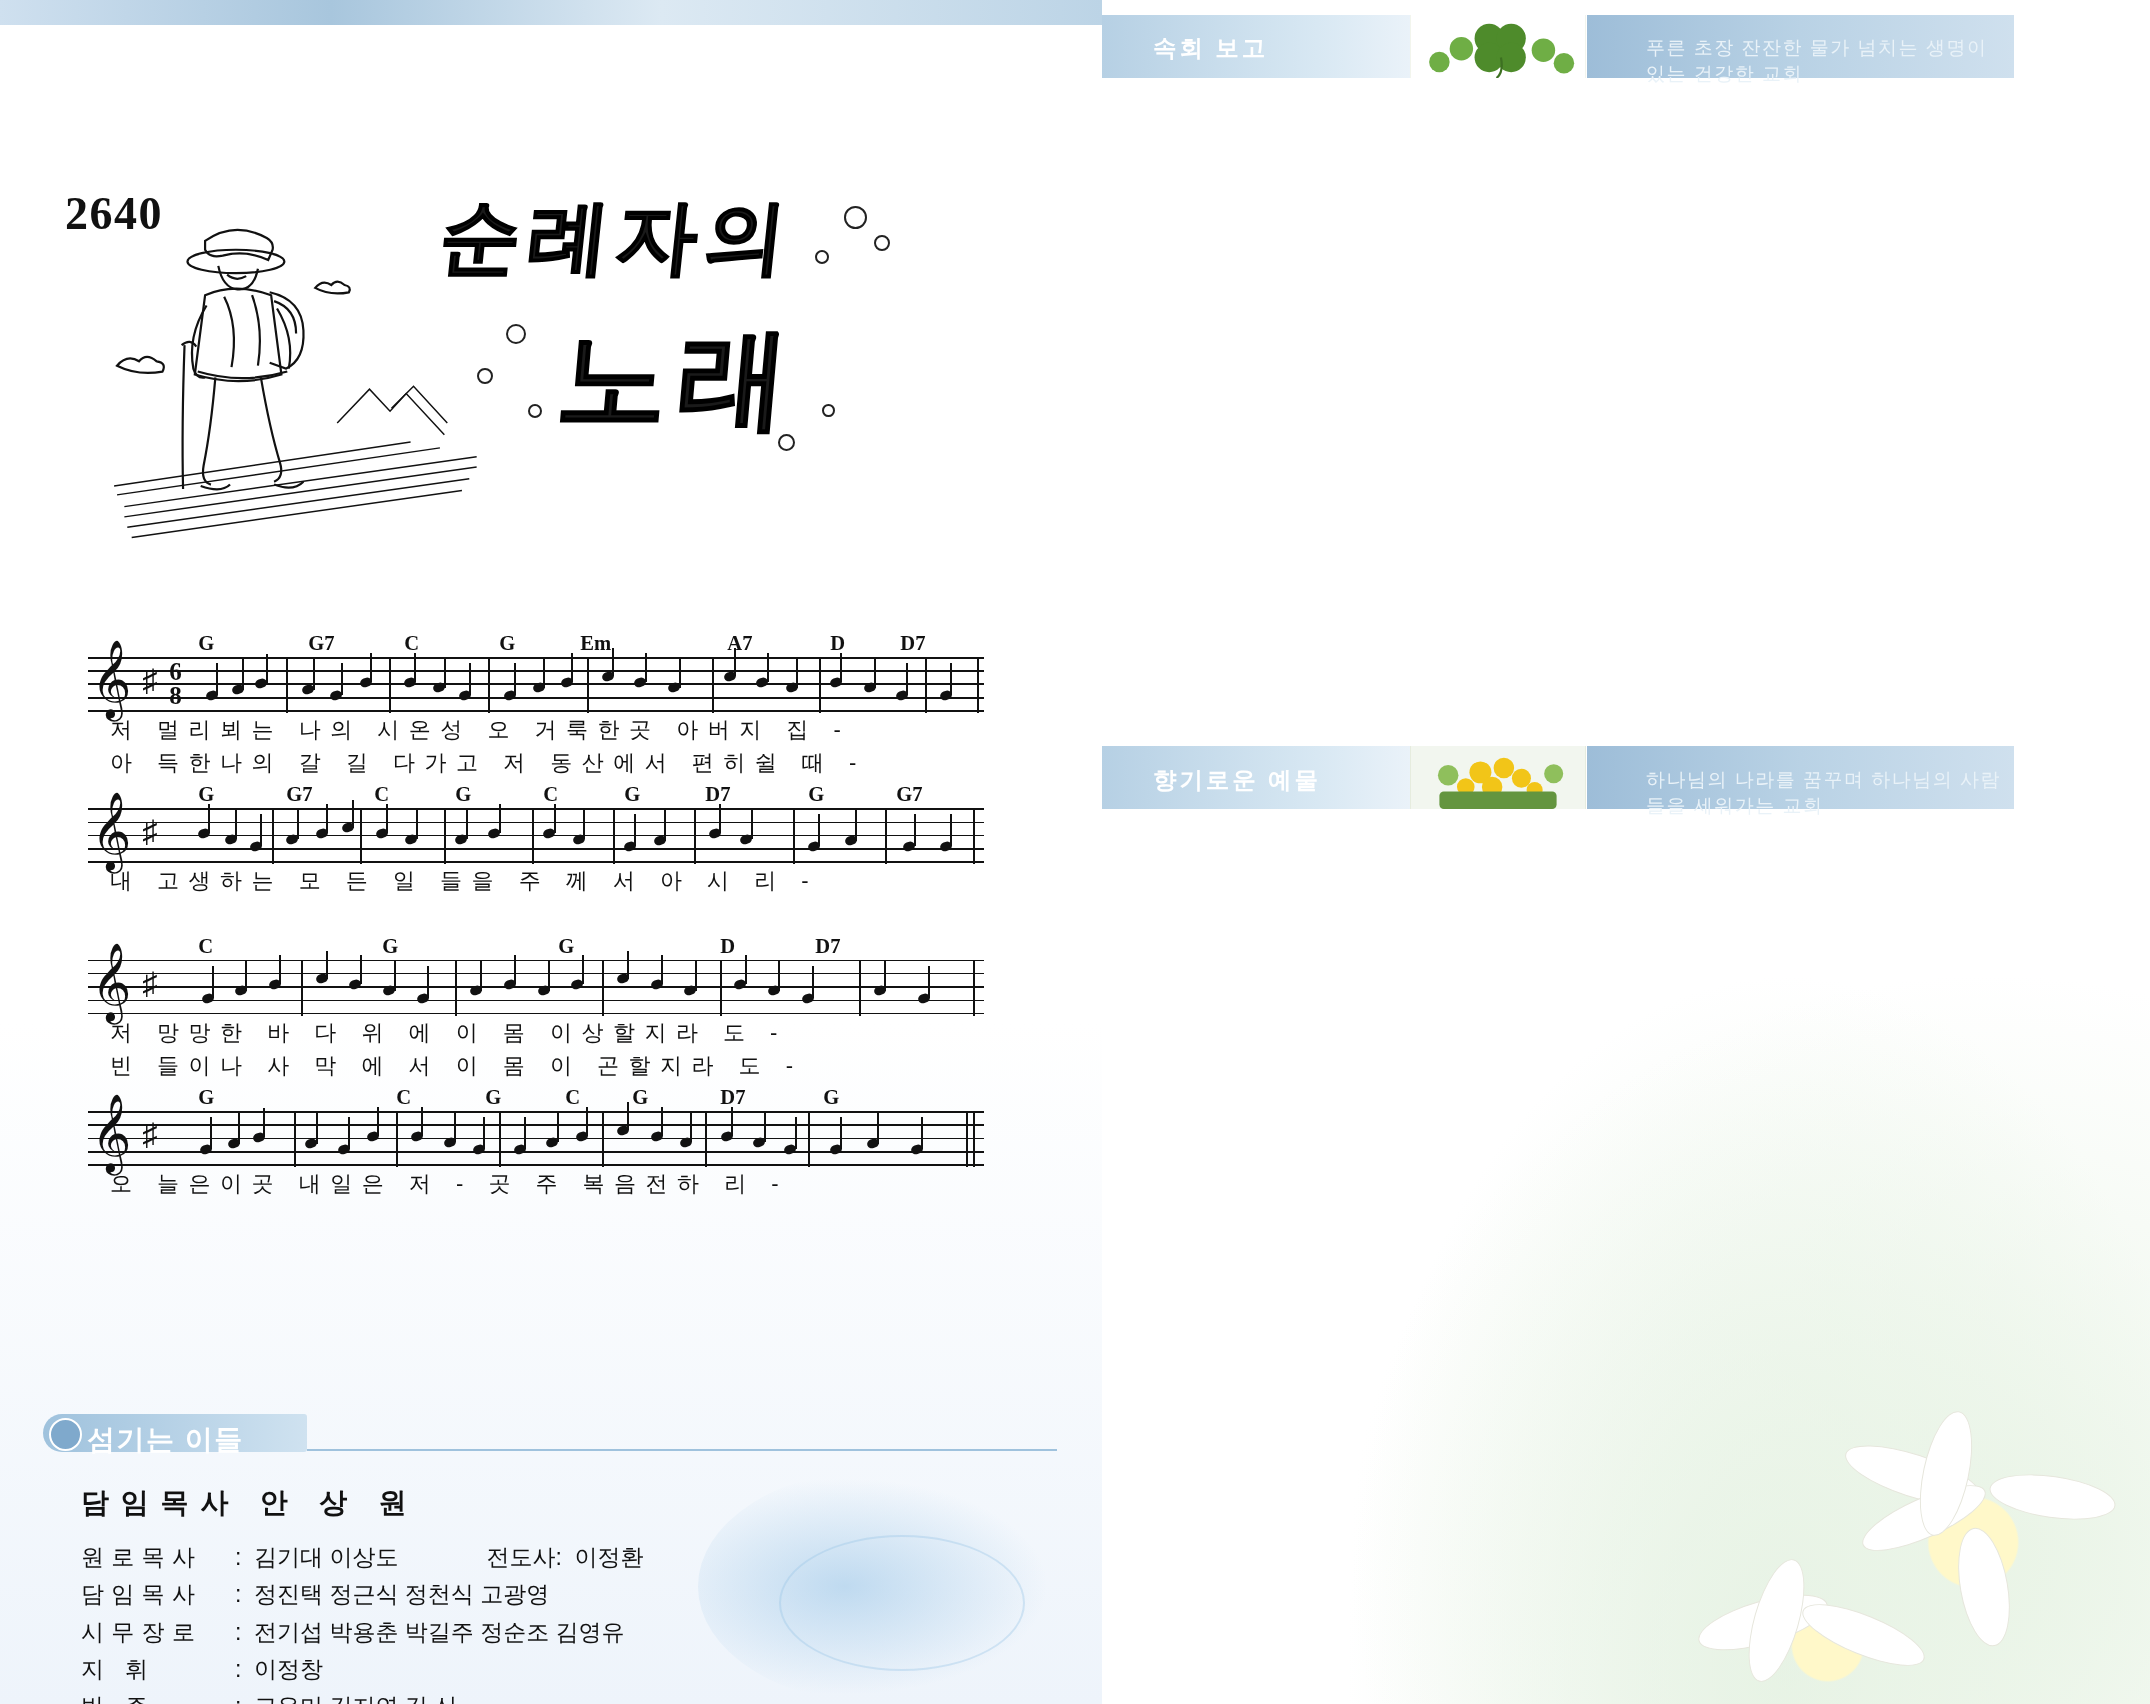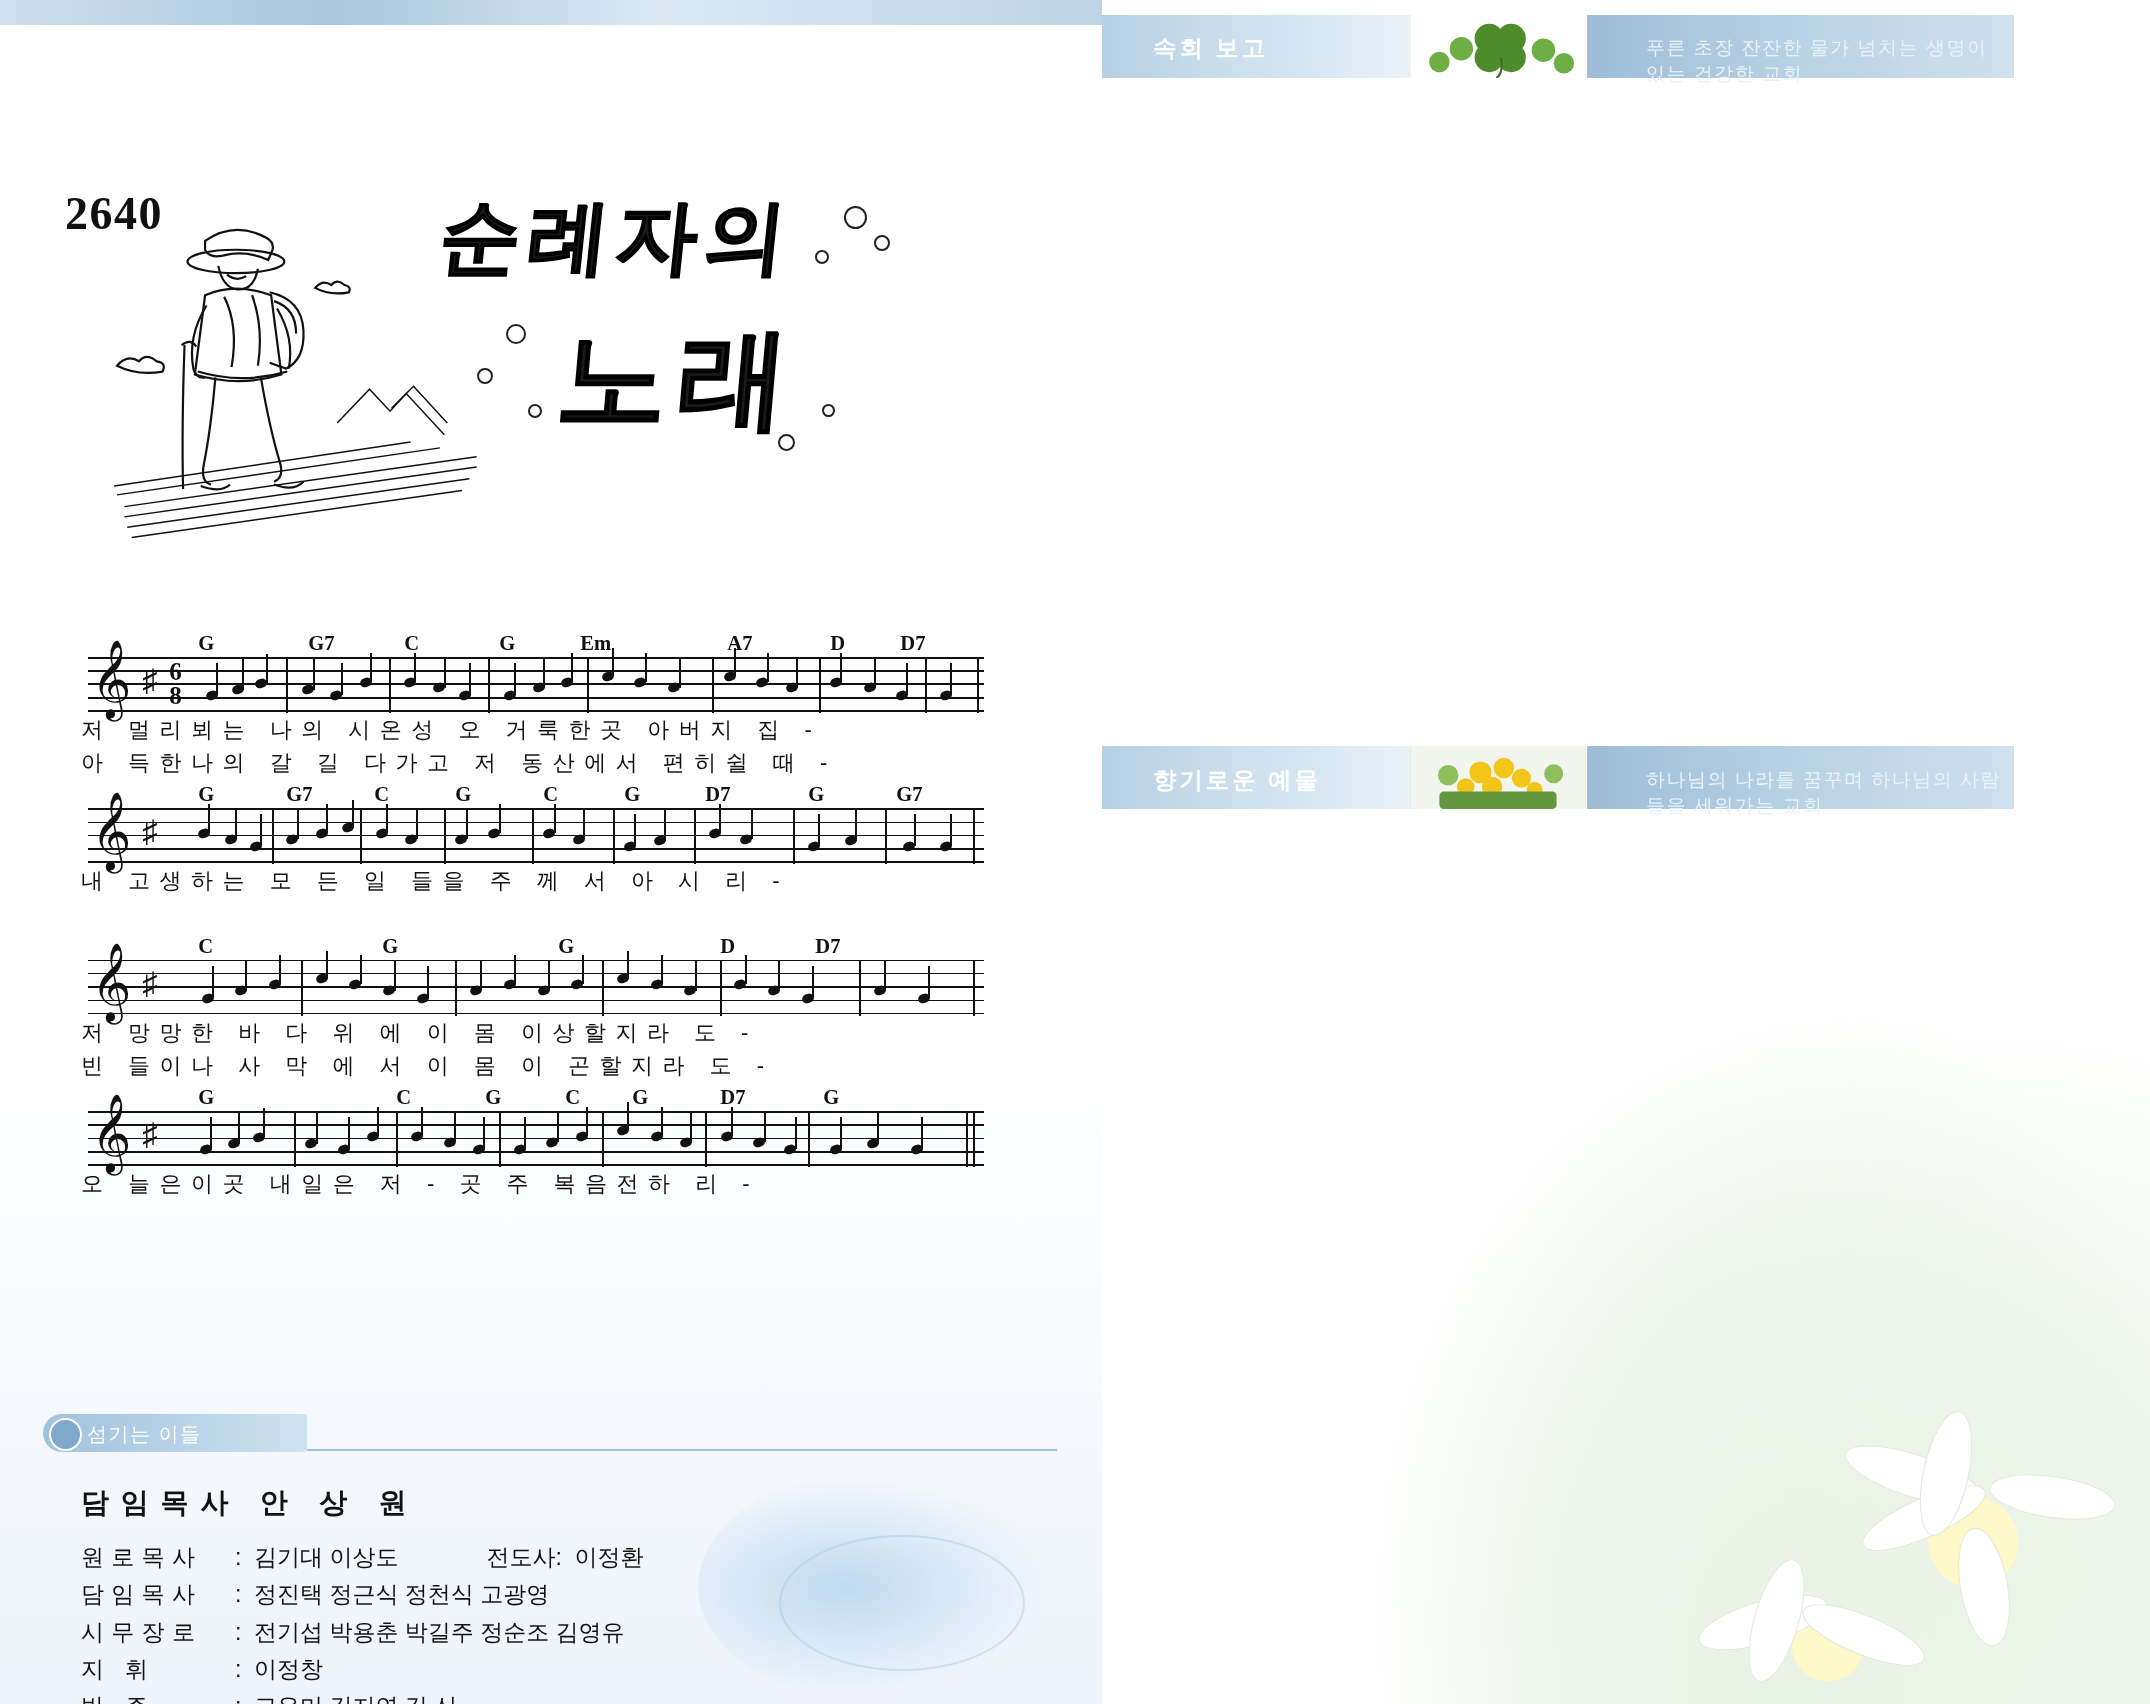--- a/index.html
+++ b/index.html
@@ -65,21 +65,21 @@
   }
   .bubble { position:absolute; border:2.2px solid #222; border-radius:50%; background:#fff; }
 
   
   .score { position:absolute; left:81px; top:632px; width:903px; }
   .sys { position:relative; margin-bottom:4.4px; height:147px; }
   .staff { position:relative; height:56px; margin-left:7.3px; }
   .staff .ln { position:absolute; left:0; right:0; height:1.5px; background:#111; }
   .chords { position:relative; height:25px; margin-left:7.3px; }
   .chord { position:absolute; font-size:20.6px; font-weight:bold; font-family:"Liberation Serif", serif; color:#111; }
-  .lyrics { }
+  .lyrics { margin-left:29px; }
   .lyr-line {
     font-size:22px; letter-spacing:9.5px; color:#111; white-space:nowrap;
     font-family:"Liberation Sans", sans-serif; line-height:1.5;
   }
   .notehead { position:absolute; width:11.8px; height:8.8px; background:#111; border-radius:50%/60%; transform:rotate(-20deg); }
   .stem { position:absolute; width:1.5px; background:#111; }
   .barline { position:absolute; width:1.5px; background:#111; top:0; height:56px; }
   .clef { position:absolute; left:2.9px; top:-11.8px; font-size:68px; line-height:1; color:#111; font-family:"DejaVu Sans", sans-serif;}
   .keysig { position:absolute; left:54px; top:5.9px; font-size:31px; color:#111; }
   .timesig { position:absolute; left:81px; top:2.9px; font-size:25px; font-weight:bold; color:#111; font-family:"Liberation Serif",serif; line-height:0.95;}
@@ -87,21 +87,21 @@
   
   .servants-head {
     position:absolute; left:43px; top:1414px; width:1014px; height:41px;
   }
   .servants-head .cap {
     position:absolute; left:0; top:0; width:264px; height:38px;
     background:linear-gradient(90deg,#9fc2dd,#cfe2f0);
     border-radius:19px 2.9px 2.9px 19px;
   }
   .servants-head .cap span {
-    position:absolute; left:44px; top:6.6px; font-size:20px; color:#ffffff; font-weight:normal;
+    position:absolute; left:44px; top:6.6px; font-size:28px; color:#ffffff; font-weight:bold;
     letter-spacing:1.5px;
   }
   .servants-head .circle {
     position:absolute; left:5.9px; top:4.4px; width:29px; height:29px; border-radius:50%;
     background:#7fa9cc; border:2.2px solid #fff;
   }
   .servants-head .rule { position:absolute; left:264px; top:35px; right:0; height:2.2px; background:#9fc2dd; }
 
   .pastor-line {
     position:absolute; left:81px; top:1484px;

